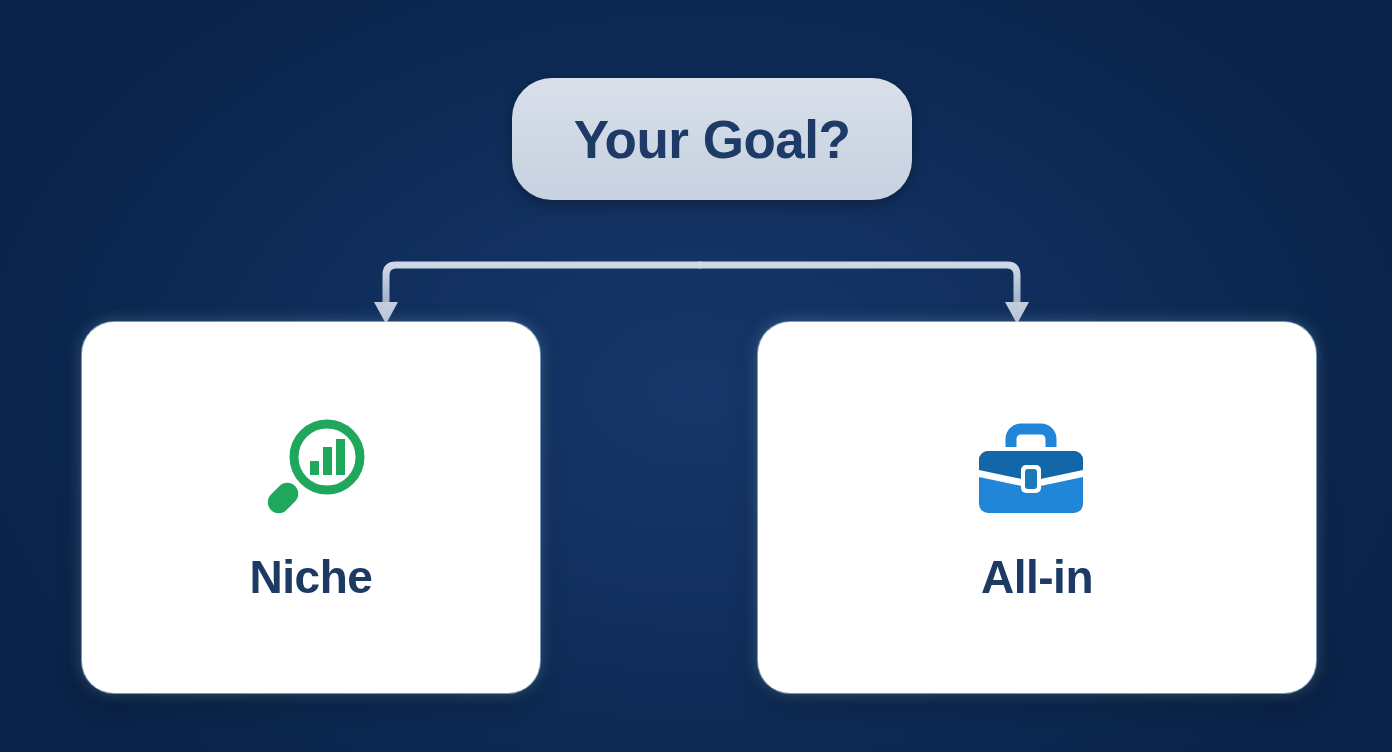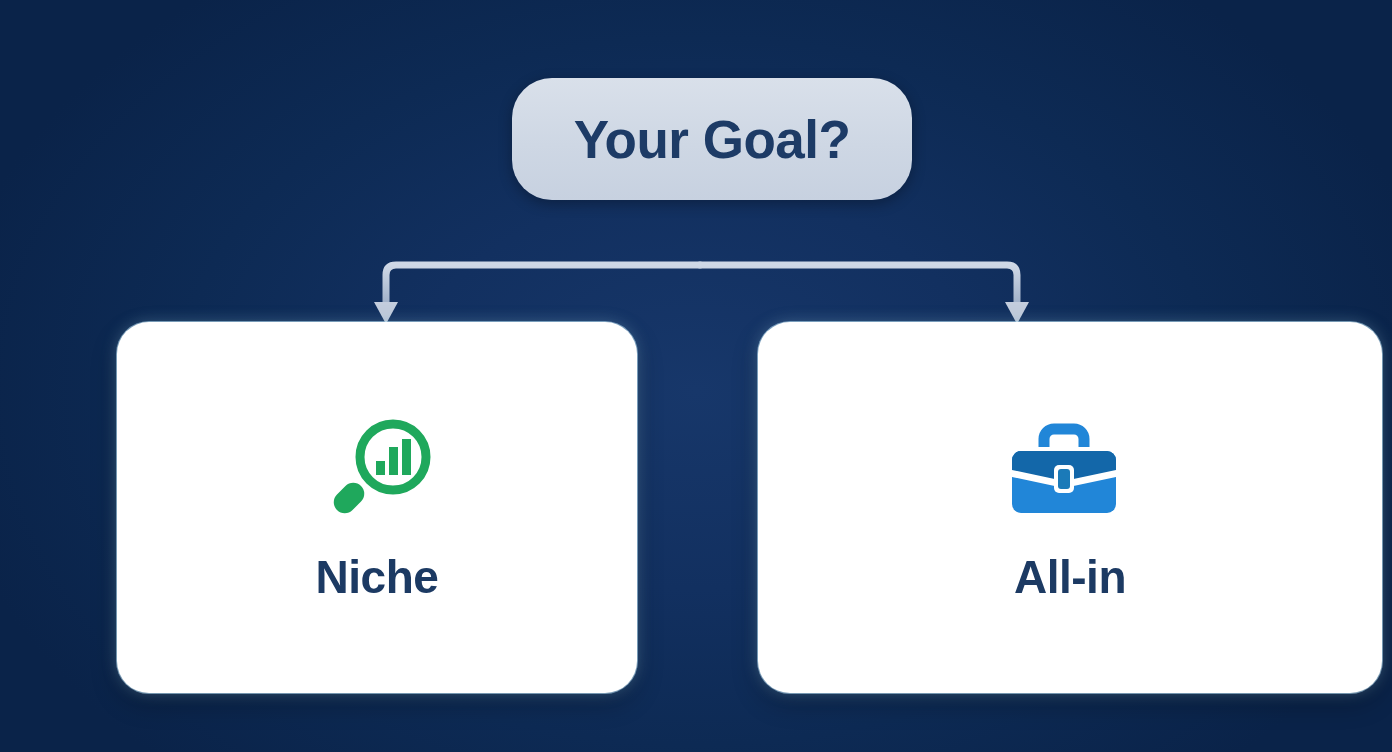--- a/index.html
+++ b/index.html
@@ -66,22 +66,22 @@
     border-radius: 32px;
     box-shadow:
       0 0 0 1px rgba(190, 228, 248, 0.55),
       0 0 16px rgba(160, 220, 250, 0.30),
       0 10px 26px rgba(0, 0, 0, 0.28);
     display: flex;
     flex-direction: column;
     align-items: center;
     justify-content: center;
   }
-  #card-niche  { left: 82px;  width: 520px; margin-left: 35px; }
-  #card-allin  { left: 758px; width: 624px; }
+  #card-niche  { left: 82px;  width: 458px; }
+  #card-allin  { left: 758px; width: 558px; }
 
   .card-icon {
     height: 118px;
     display: flex;
     align-items: center;
     justify-content: center;
     margin-bottom: 22px;
   }
   #card-niche  .card-icon { margin-left: 10px; }
   #card-allin  .card-icon { margin-left: -12px; }

